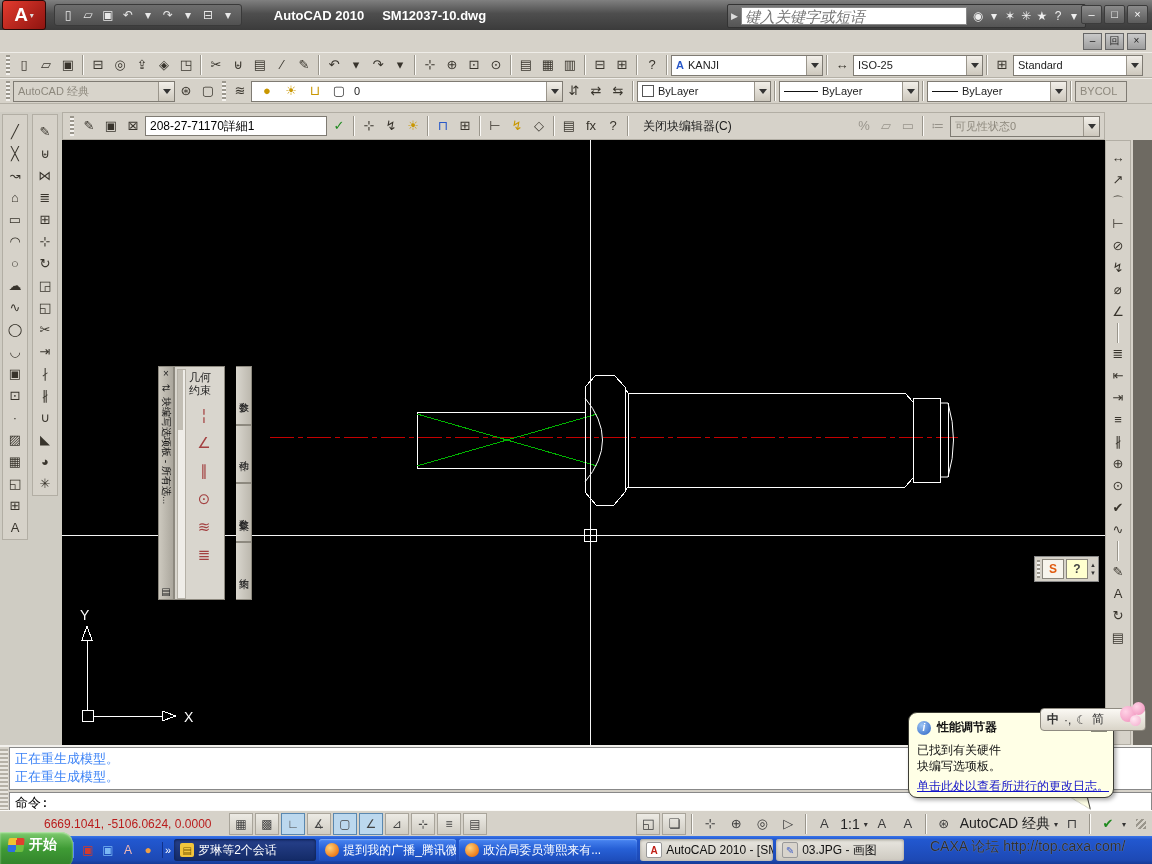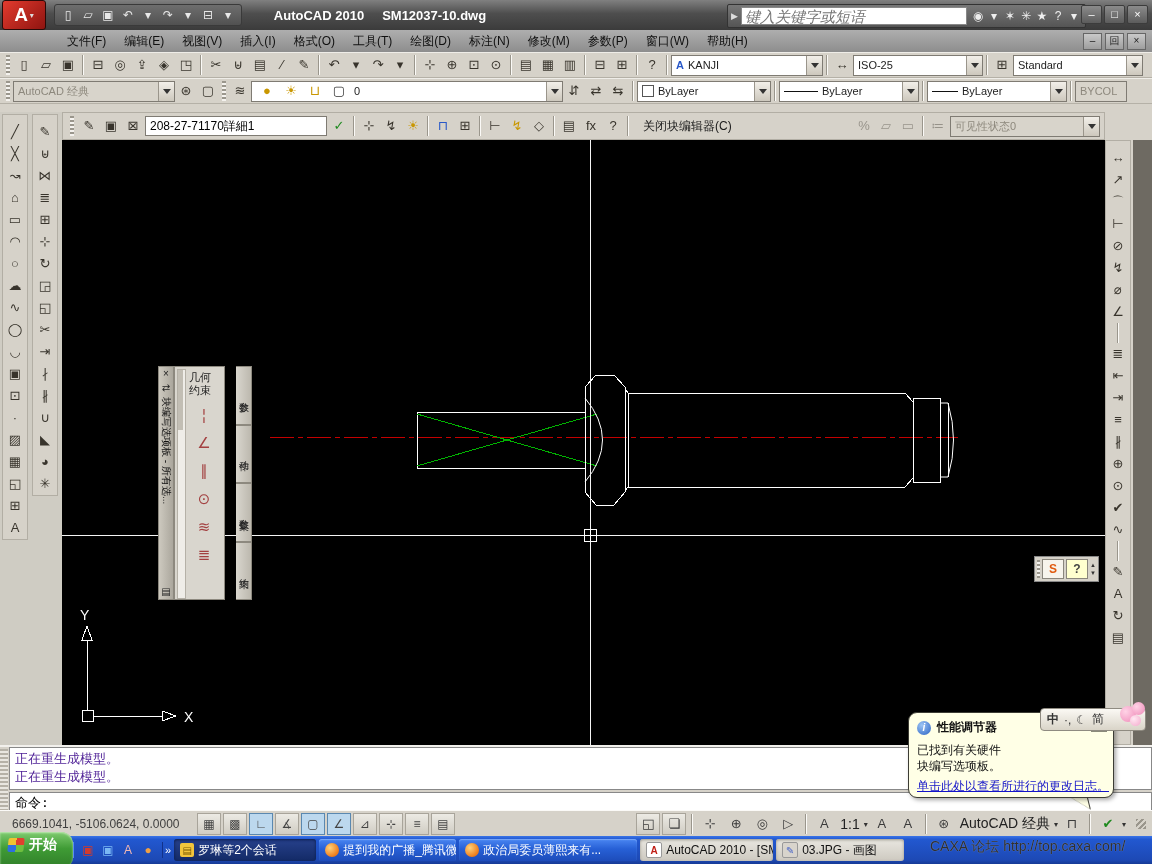--- a/index.html
+++ b/index.html
@@ -68,25 +68,25 @@
   #pscroll{position:absolute;left:2px;top:2px;width:7px;height:228px;background:#efede8;border:1px solid #b5b1a7;}
   #pscroll .thumb{position:absolute;left:0;top:0;width:5px;height:60px;background:#c2beb4;}
   #phead{position:absolute;left:14px;top:4px;font-size:11px;color:#222;line-height:13px;}
   #picons{position:absolute;left:12px;top:36px;display:flex;flex-direction:column;gap:4px;}
   #picons .ticon{width:34px;height:24px;line-height:24px;font-size:15px;color:#a34040;}
   #ptabs{position:absolute;left:78px;top:0;width:16px;height:234px;display:flex;flex-direction:column;}
   .ptab{flex:1;writing-mode:vertical-rl;text-orientation:upright;font-size:10px;color:#222;background:linear-gradient(90deg,#d9d6ce,#bcb8ae);border:1px solid #8d897f;border-left:none;display:flex;align-items:center;justify-content:center;letter-spacing:1px;}
   
   #cmdwin{left:0;top:745px;width:1152px;height:65px;background:#d6d2c9;border-top:2px solid #f2f0ec;box-sizing:border-box;}
   #cmdgrip{position:absolute;left:0;top:2px;width:8px;height:62px;background:repeating-linear-gradient(180deg,#b5b1a7 0 2px,#e8e6e0 2px 4px);}
-  #cmdhist{position:absolute;left:9px;top:0px;width:1143px;height:43px;background:#fff;border:1px solid #888;box-sizing:border-box;font-family:"DejaVu Sans Mono","Liberation Mono",monospace;font-size:13px;color:#4c1d95;padding:2px 5px;line-height:18px;}
+  #cmdhist{position:absolute;left:9px;top:0px;width:1143px;height:43px;background:#fff;border:1px solid #888;box-sizing:border-box;font-family:"DejaVu Sans Mono","Liberation Mono",monospace;font-size:13px;color:#3b82f6;padding:2px 5px;line-height:18px;}
   #cmdline{position:absolute;left:9px;top:45px;width:1143px;height:20px;background:#fff;border:1px solid #888;box-sizing:border-box;font-family:"DejaVu Sans Mono","Liberation Mono",monospace;font-size:13px;color:#000;padding:1px 5px;}
   
   #statusbar{left:0;top:810px;width:1152px;height:26px;background:#d6d2c9;border-top:1px solid #fbfaf7;display:flex;align-items:center;box-sizing:border-box;}
-  #coords{width:185px;padding-left:12px;font-size:12px;color:#404040;}
+  #coords{width:185px;padding-left:12px;font-size:12px;color:#b91c1c;margin-left:32px;}
   .st-toggle{width:22px;height:20px;border:1px solid #a8a49a;background:linear-gradient(#eceae4,#d0ccc3);margin-right:2px;text-align:center;line-height:20px;font-size:12px;color:#444;flex:none;}
   .st-toggle.on{background:#bcd8ee;border-color:#5a88b0;}
   #st-right{position:absolute;right:6px;top:813px;display:flex;align-items:center;gap:2px;}
   .stbtn{width:22px;height:20px;text-align:center;line-height:20px;font-size:13px;color:#3a3a3a;border:1px solid transparent;}
   .stbtn.bord{border:1px solid #a8a49a;background:linear-gradient(#eceae4,#d0ccc3);}
   .sttext{font-size:14px;color:#222;padding:0 2px;white-space:nowrap;}
   .stcaret{font-size:8px;color:#333;}
   #st-grip{width:10px;height:10px;margin-left:8px;background:repeating-linear-gradient(135deg,#9a968c 0 2px,transparent 2px 4px);}
   .green{color:#1e8a1e;}
   
@@ -163,34 +163,20 @@
           <span class="ticon">▾</span>
         </span>
     </div>
     <div class="winbtns">
       <span class="winbtn">–</span>
       <span class="winbtn">□</span>
       <span class="winbtn">×</span>
     </div>
   </div>
 
-  <div id="menubar" class="abs">
-      <span class="menuitem">文件(F)</span>
-      <span class="menuitem">编辑(E)</span>
-      <span class="menuitem">视图(V)</span>
-      <span class="menuitem">插入(I)</span>
-      <span class="menuitem">格式(O)</span>
-      <span class="menuitem">工具(T)</span>
-      <span class="menuitem">绘图(D)</span>
-      <span class="menuitem">标注(N)</span>
-      <span class="menuitem">修改(M)</span>
-      <span class="menuitem">参数(P)</span>
-      <span class="menuitem">窗口(W)</span>
-      <span class="menuitem">帮助(H)</span>
-    </div>
   <div id="mdibtns">
     <span class="mdibtn">–</span>
     <span class="mdibtn">回</span>
     <span class="mdibtn">×</span>
   </div>
 
   <div id="row1" class="tbrow abs">
     <span class="hgrip"></span>
     <span style="display:flex;align-items:center">
         <span class="ticon">▯</span>

